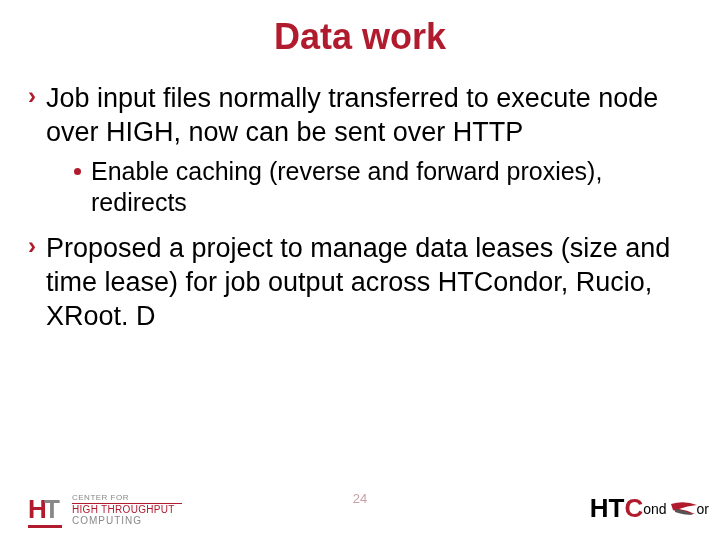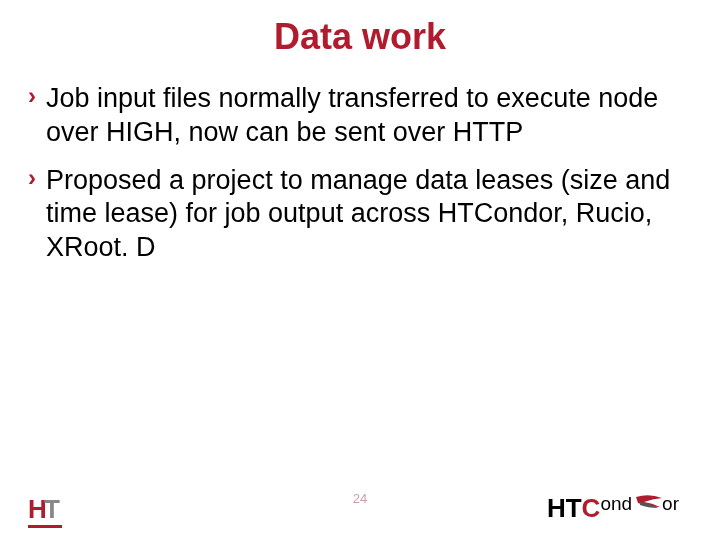--- a/index.html
+++ b/index.html
@@ -133,73 +133,84 @@
   .page-num {
     position: absolute;
     left: 50%;
     transform: translateX(-50%);
     bottom: 24px;
     font-size: 13px;
     color: #c9a0a6;
   }
   .logo-right {
     position: absolute;
-    right: 41px;
+    right: 11px;
     bottom: 6px;
     display: flex;
+    align-items: center;
     margin-top: 8px;
   }
   .rt-ht {
     font-size: 26px;
     font-weight: bold;
     color: #000;
   }
   .rt-c {
     font-size: 26px;
     font-weight: bold;
     color: #b01c2e;
   }
   .rt-rest {
-    font-size: 19px;
+    font-size: 14px;
     color: #000;
   }
   .rt-wing {
     width: 30px;
     height: 18px;
     margin-left: 2px;
   }
 </style>
 </head>
 <body>
 
 <div class="title">Data work</div>
 
 <div class="content">
 
   <div class="l1">
     <span class="bullet">›</span>
     <span class="text">Job input files normally transferred to execute node over HIGH, now can be sent over HTTP</span>
   </div>
 
+  <div class="l2">
+    <span class="dot"></span>
+    <span class="text">Enable caching (reverse and forward proxies), redirects</span>
+  </div>
 
 
   <div class="l1">
     <span class="bullet">›</span>
     <span class="text">Proposed a project to manage data leases (size and time lease) for job output across HTCondor, Rucio, XRoot. D</span>
   </div>
 
 </div>
 
 <div class="footer">
 
   <div class="logo-left">
     <div class="ht-block">
       <span class="ht-h">H</span>
       <span class="ht-t">T</span>
       <span class="ht-bar"></span>
+    </div>
+    <div class="left-text">
+      <span class="lt-top">CENTER FOR</span>
+      <span class="lt-rule"></span>
+      <span class="lt-mid">HIGH THROUGHPUT</span>
+      <span class="lt-bot">COMPUTING</span>
     </div>
   </div>
 
   <div class="page-num">24</div>
 
   <div class="logo-right">
     <span class="rt-ht">HT</span>
     <span class="rt-c">C</span>
     <span class="rt-rest">ond</span>
     <svg class="rt-wing" viewBox="0 0 30 18">

